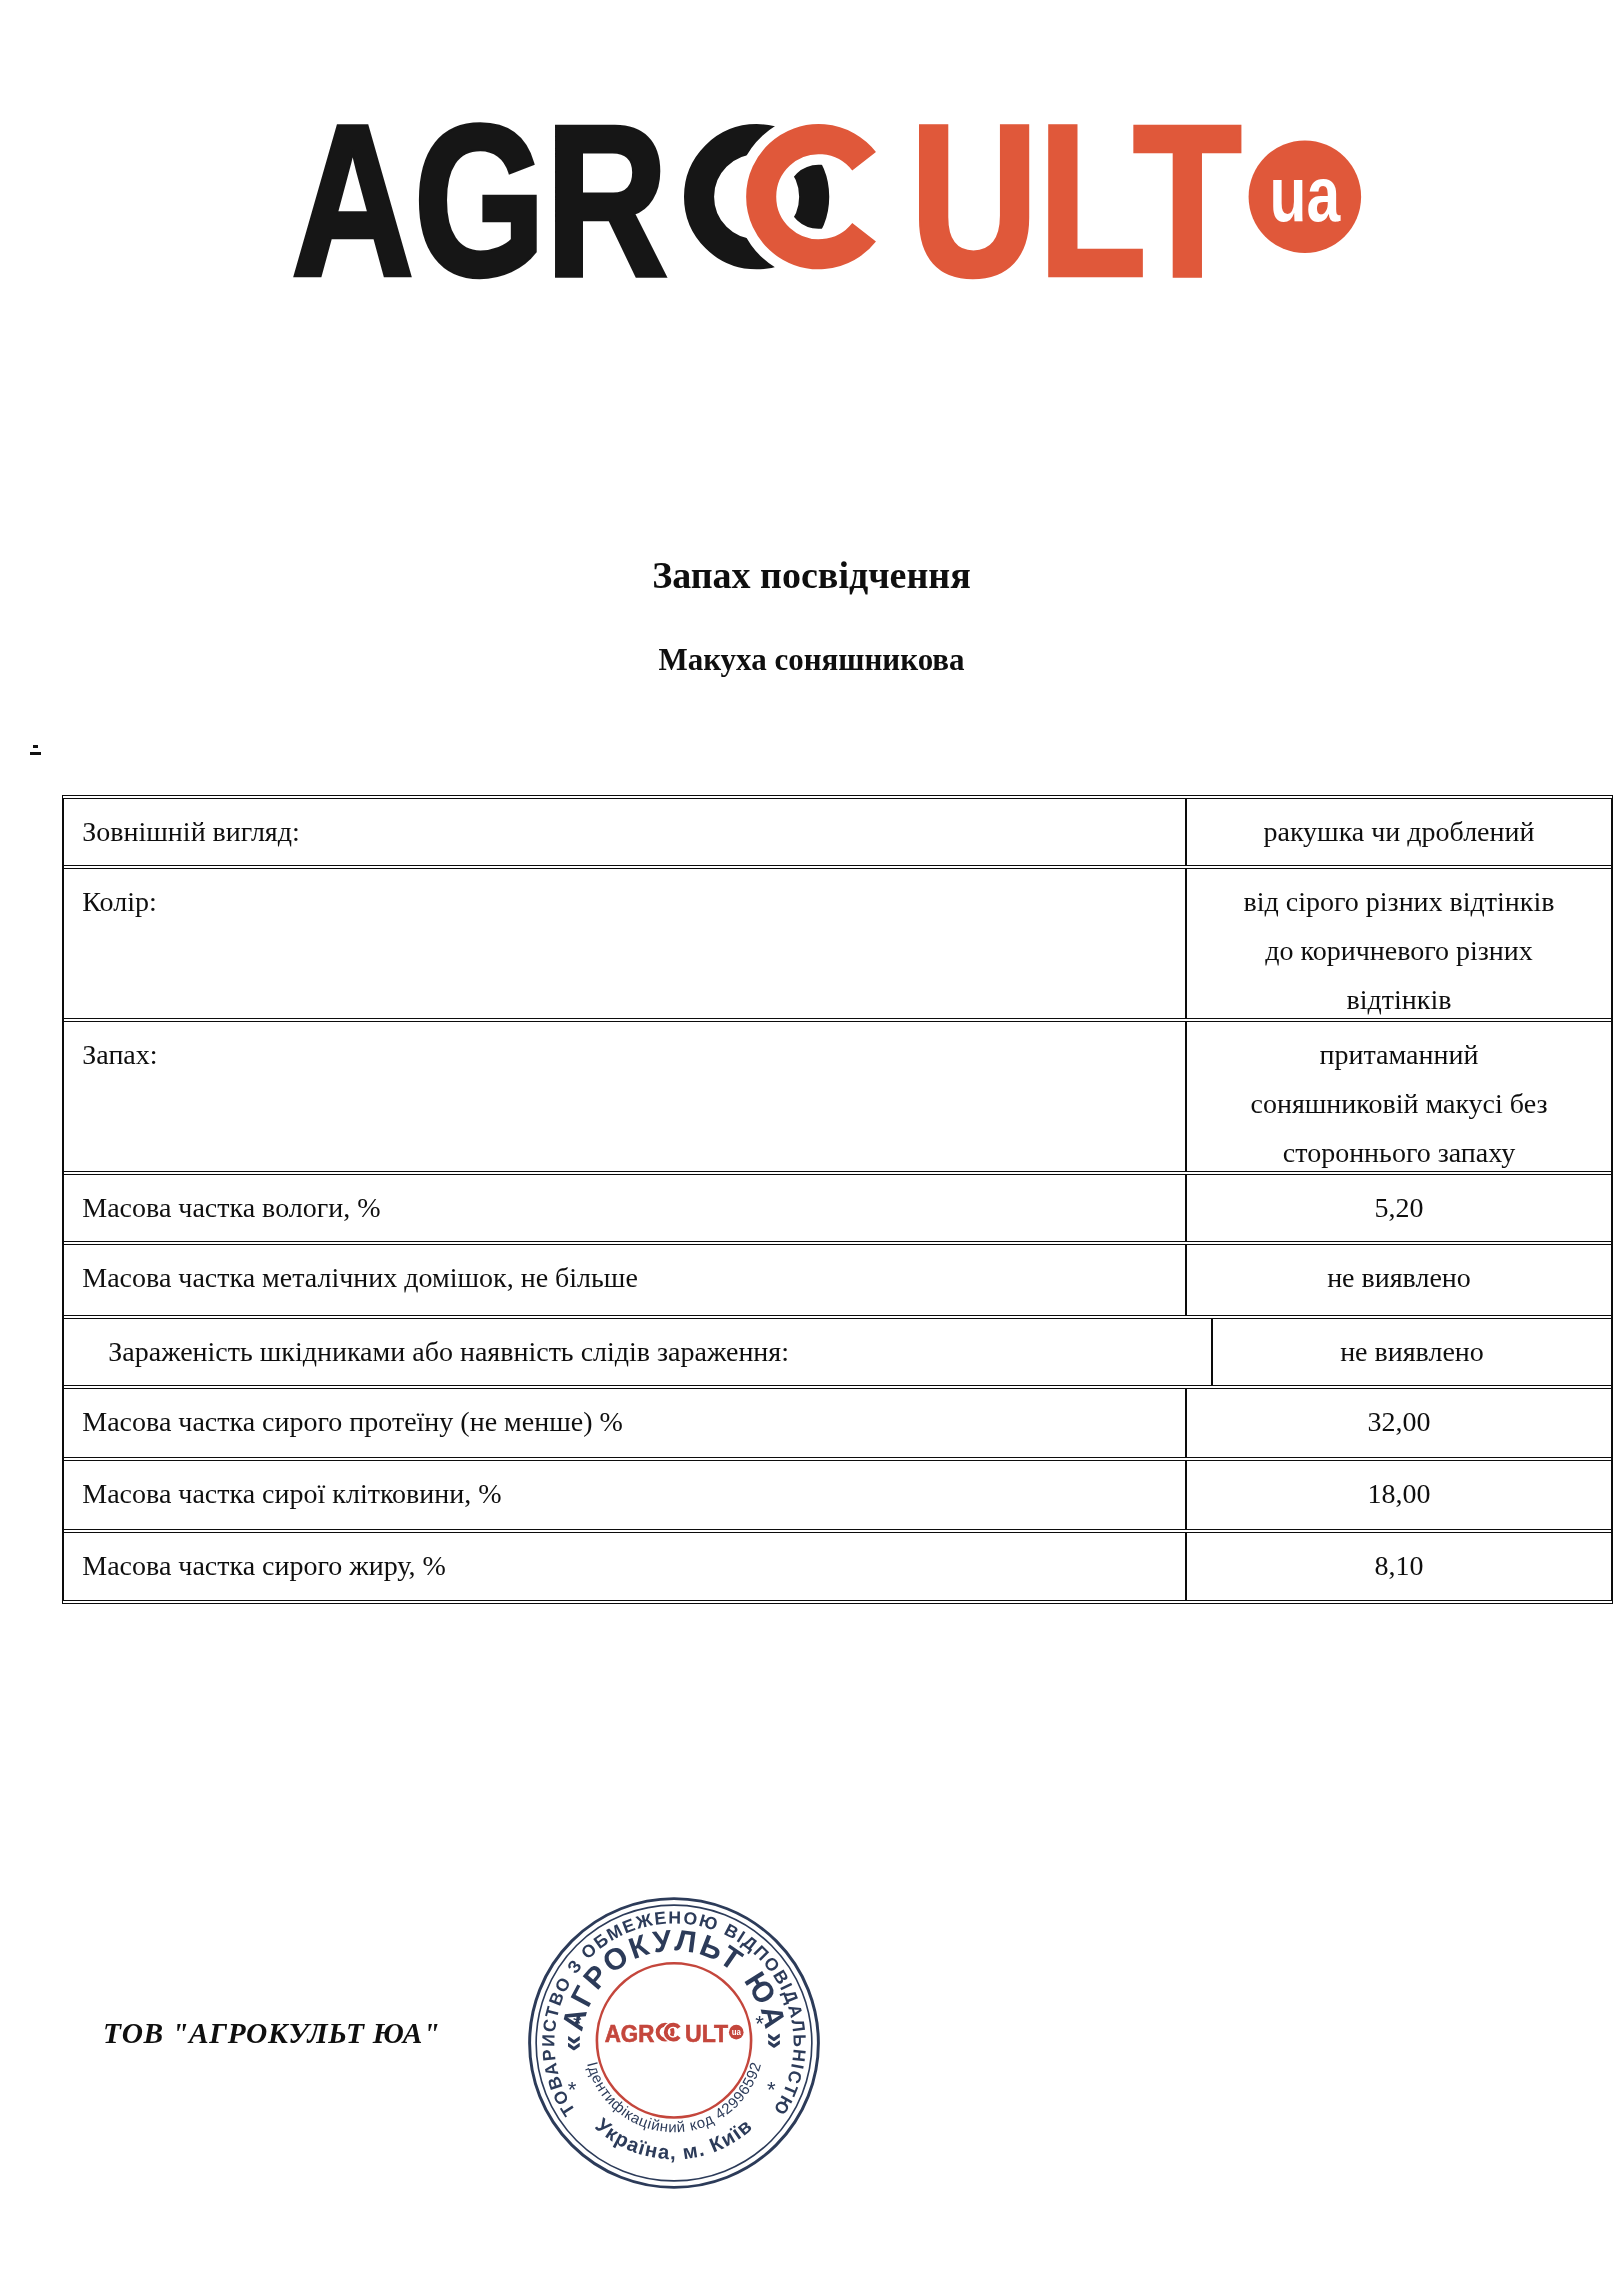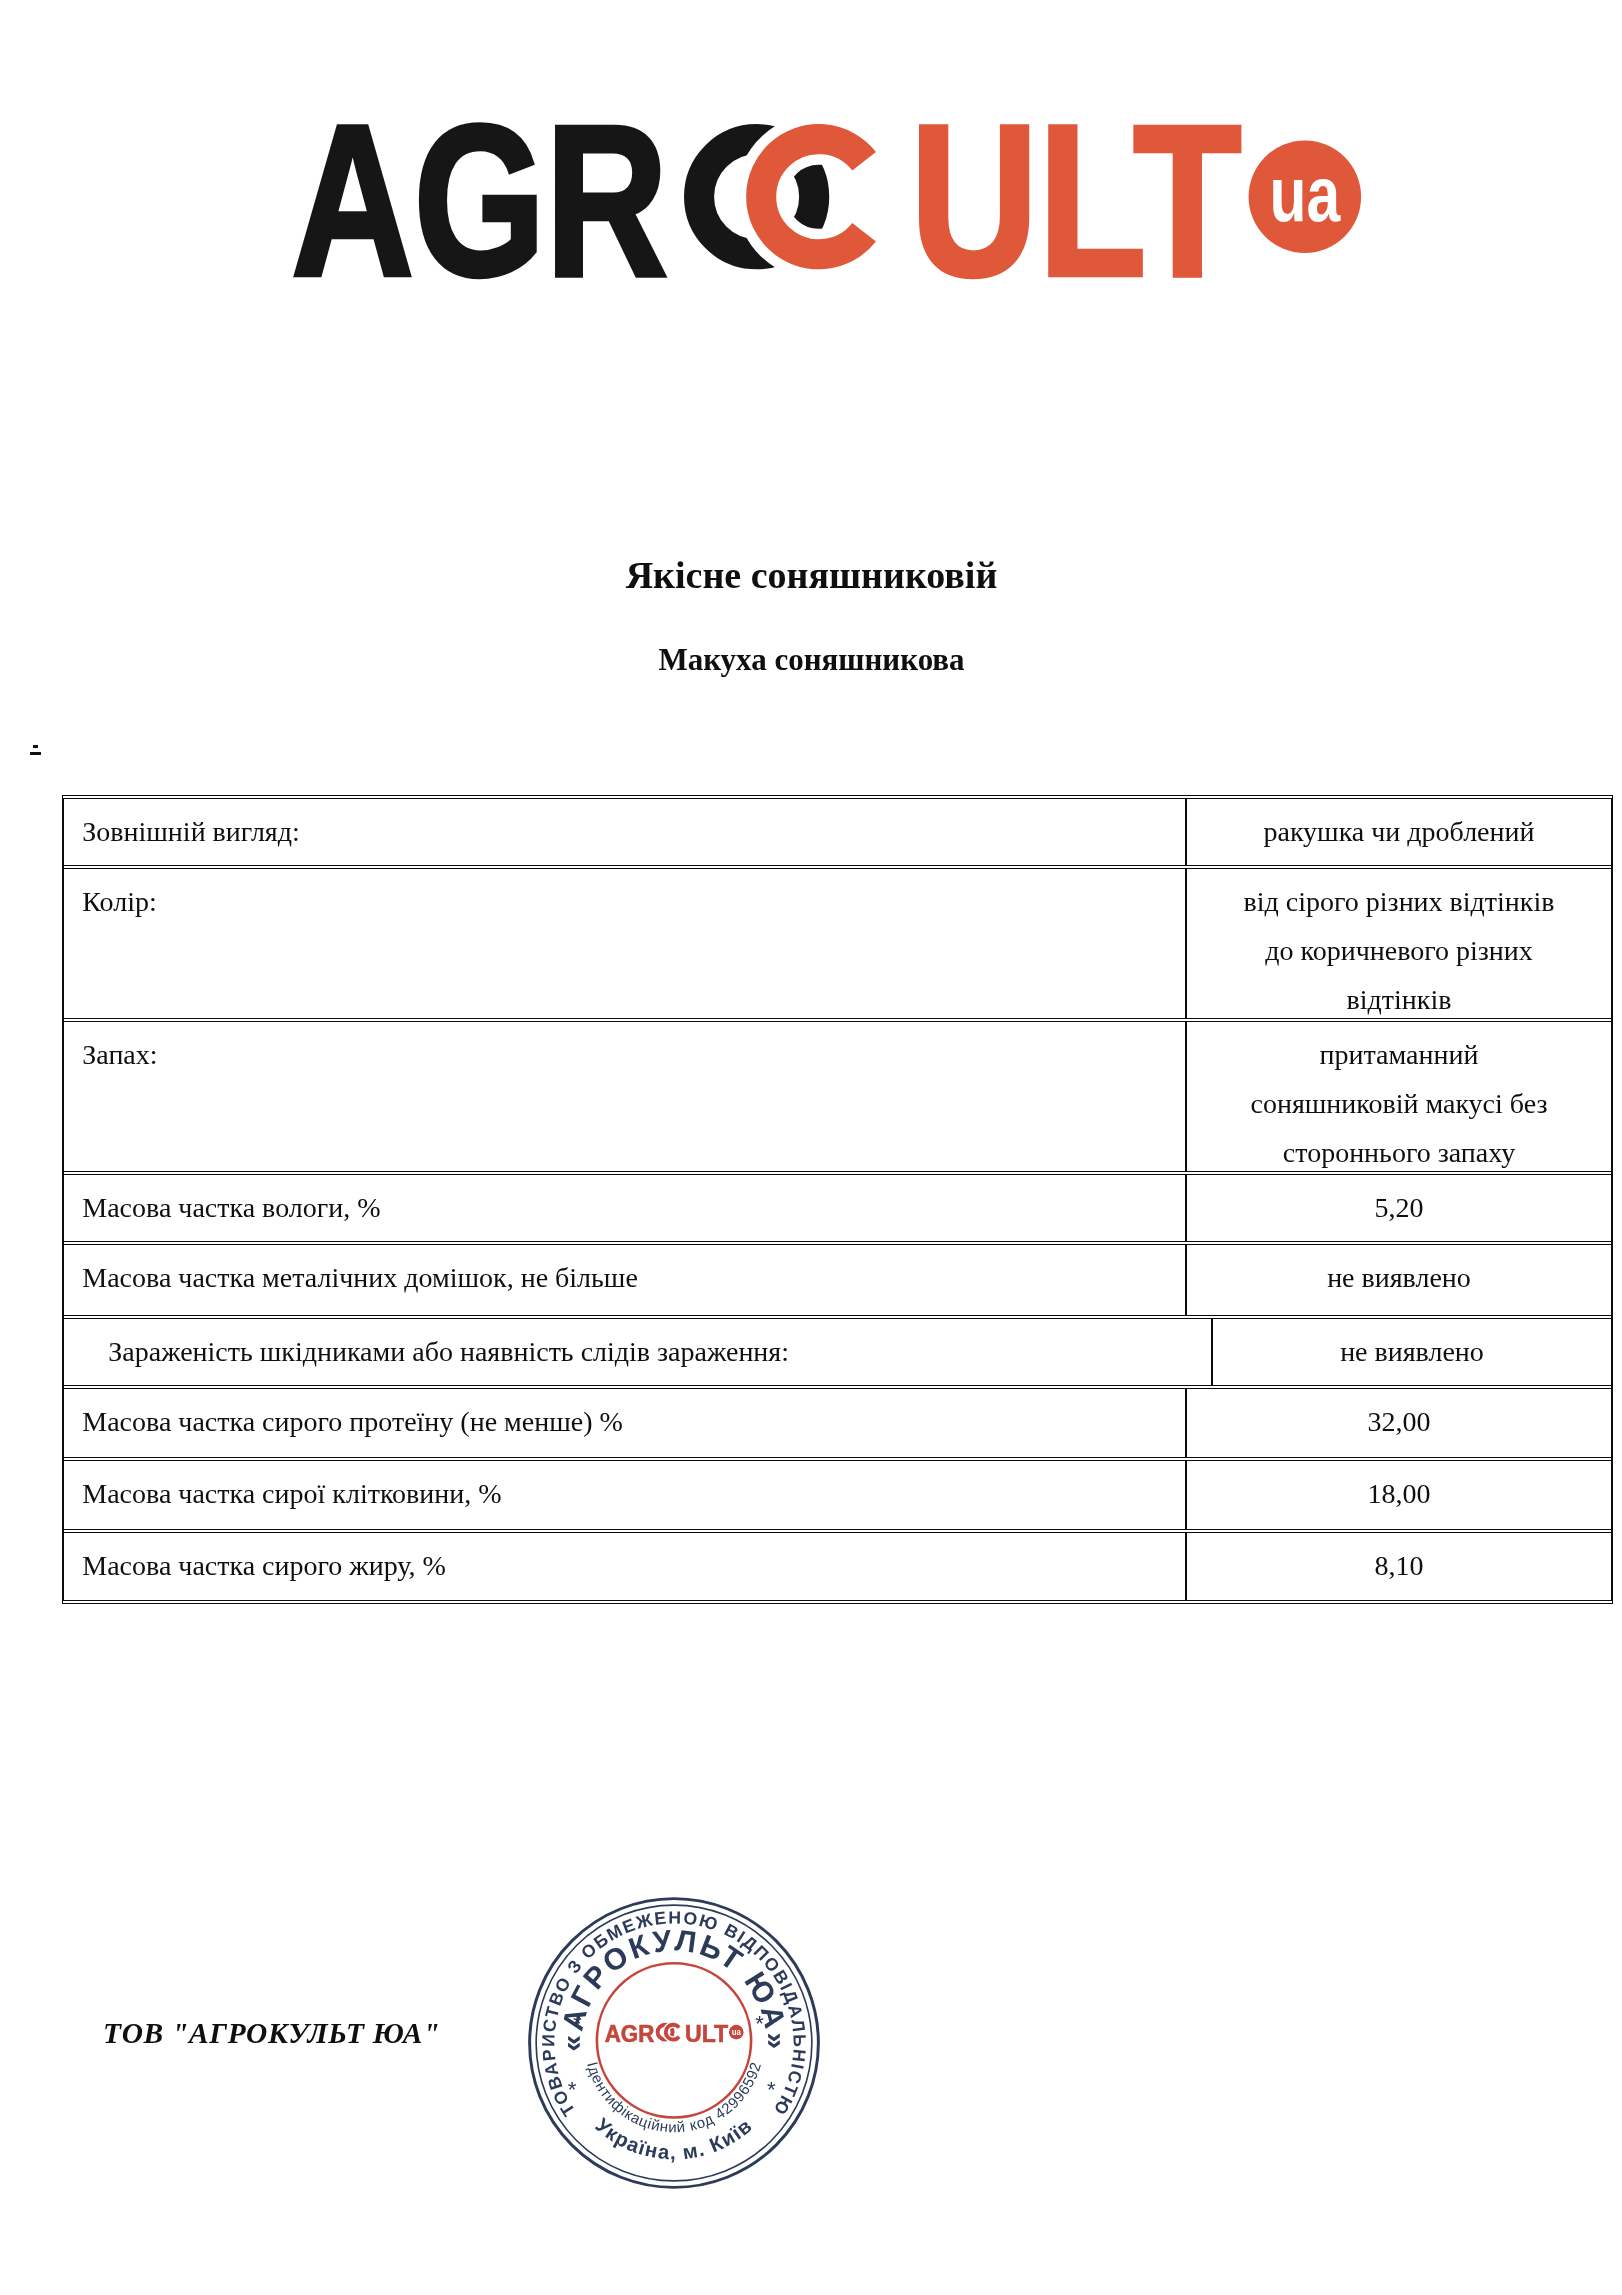--- a/index.html
+++ b/index.html
@@ -78,21 +78,21 @@
 
       <path d="M 891.3 189.2 A 88 88 0 1 1 891.3 80.8" fill="none" stroke="#ffffff" stroke-width="78"></path>
 
       <path d="M 891.3 189.2 A 88 88 0 1 1 891.3 80.8" fill="none" stroke="#E0583A" stroke-width="46"></path>
       <text x="962" y="255" font-family="Liberation Sans, sans-serif" font-weight="bold" font-size="330" textLength="506" lengthAdjust="spacingAndGlyphs" fill="#E0583A" stroke="#E0583A" stroke-width="7" paint-order="stroke">ULT</text>
       <circle cx="1565" cy="135" r="86" fill="#E0583A"></circle>
       <text x="1565" y="172" text-anchor="middle" font-family="Liberation Sans, sans-serif" font-weight="bold" font-size="120" textLength="108" lengthAdjust="spacingAndGlyphs" fill="#ffffff">ua</text>
     </svg>
   </div>
 
-  <div class="doc-title">Якісне соняшниковій</div>
+  <div class="doc-title">Запах посвідчення</div>
   <div class="doc-subtitle">Макуха соняшникова</div>
 
   <div class="stray-dot"></div>
   <div class="stray-dash"></div>
 
   <div class="spec-table">
     <div class="spec-row">
       <div class="c-label">Зовнішній вигляд:</div>
       <div class="c-value">ракушка чи дроблений</div>
     </div>

